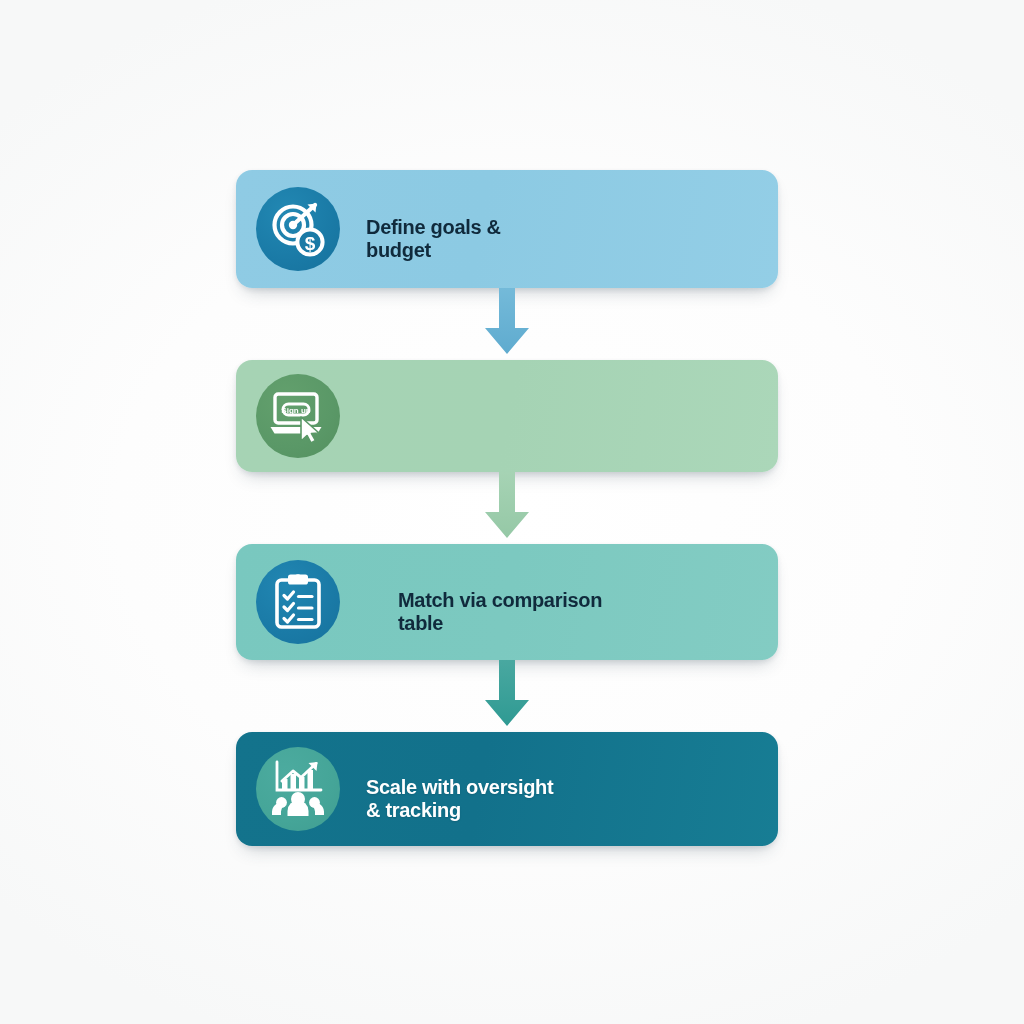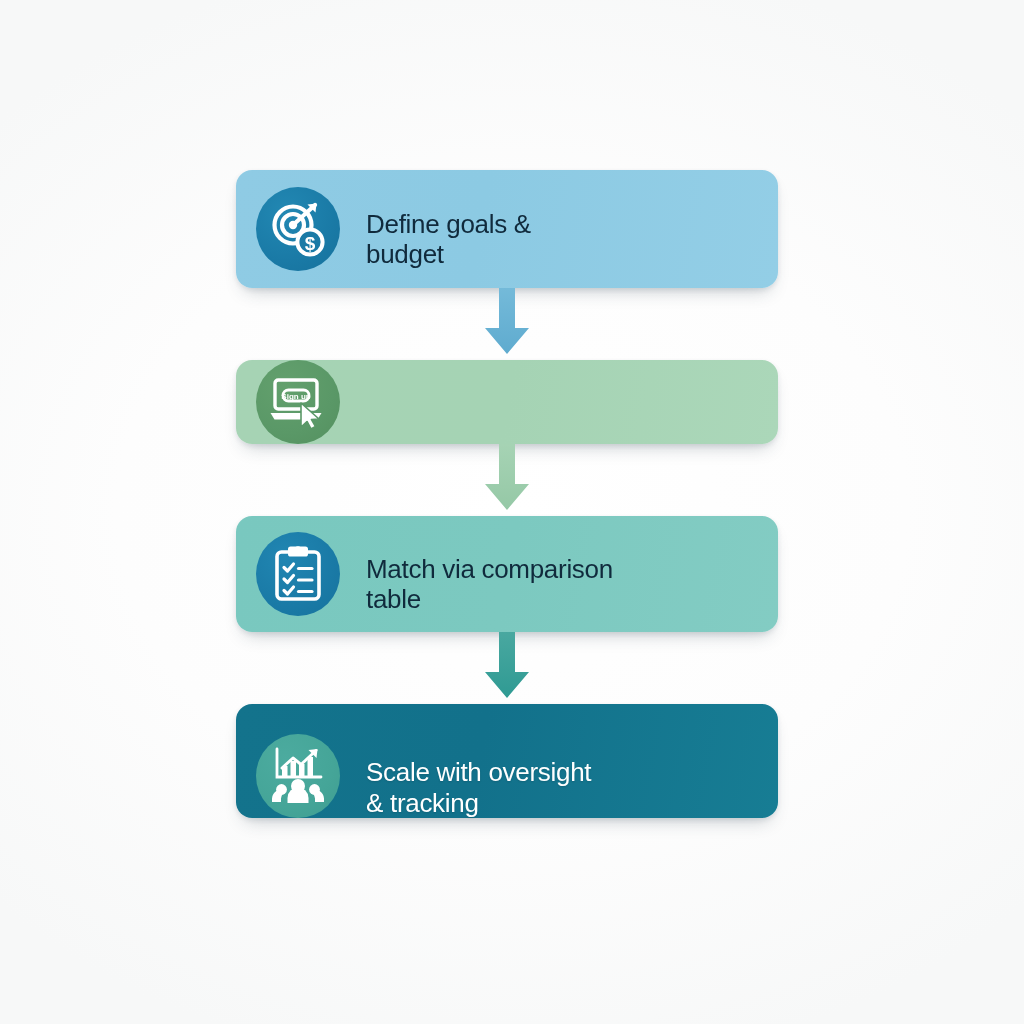--- a/index.html
+++ b/index.html
@@ -41,31 +41,31 @@
     box-shadow:
       0 10px 18px -8px rgba(40, 60, 75, 0.28),
       0 2px 5px rgba(40, 60, 75, 0.10);
   }
 
   .step-card.s1 {
     height: 118px;
     background: linear-gradient(100deg, #8fcbe4 0%, #8ccae3 45%, #93cee6 100%);
   }
   .step-card.s2 {
-    height: 84px;
+    height: 112px;
     background: linear-gradient(100deg, #a6d3b4 0%, #a5d3b4 50%, #abd7b9 100%);
   }
   .step-card.s3 {
     height: 116px;
     background: linear-gradient(100deg, #79c8bf 0%, #7cc9c0 50%, #83ccc3 100%);
+    gap: 32px;
   }
   .step-card.s4 {
     height: 114px;
     background: linear-gradient(100deg, #13738c 0%, #12718b 45%, #177d94 100%);
-    align-items: flex-end;
   }
 
   
   .icon-badge {
     flex: 0 0 auto;
     width: 84px;
     height: 84px;
     border-radius: 50%;
     display: flex;
     align-items: center;
@@ -74,22 +74,22 @@
   }
   .icon-badge.b1 { background: radial-gradient(circle at 35% 30%, #2288b3 0%, #1a7aa6 60%, #16719c 100%); }
   .icon-badge.b2 { background: radial-gradient(circle at 35% 30%, #63a06d 0%, #5a9867 60%, #54905f 100%); }
   .icon-badge.b3 { background: radial-gradient(circle at 35% 30%, #2186b2 0%, #1a7aa6 60%, #16729d 100%); }
   .icon-badge.b4 { background: radial-gradient(circle at 35% 30%, #4cab9f 0%, #45a598 60%, #3f9d91 100%); }
 
   .icon-badge svg { display: block; }
 
   
   .card-label {
-    font-size: 26px;
-    font-weight: normal;
+    font-size: 20px;
+    font-weight: bold;
     line-height: 1.17;
     letter-spacing: -0.3px;
     white-space: pre-line;
     margin-top: 20px;
   }
   .card-label.dark  { color: #102a3c; }
   .card-label.light { color: #ffffff; text-shadow: 0 1px 2px rgba(0,0,0,0.13); }
 
   
   .connector {

